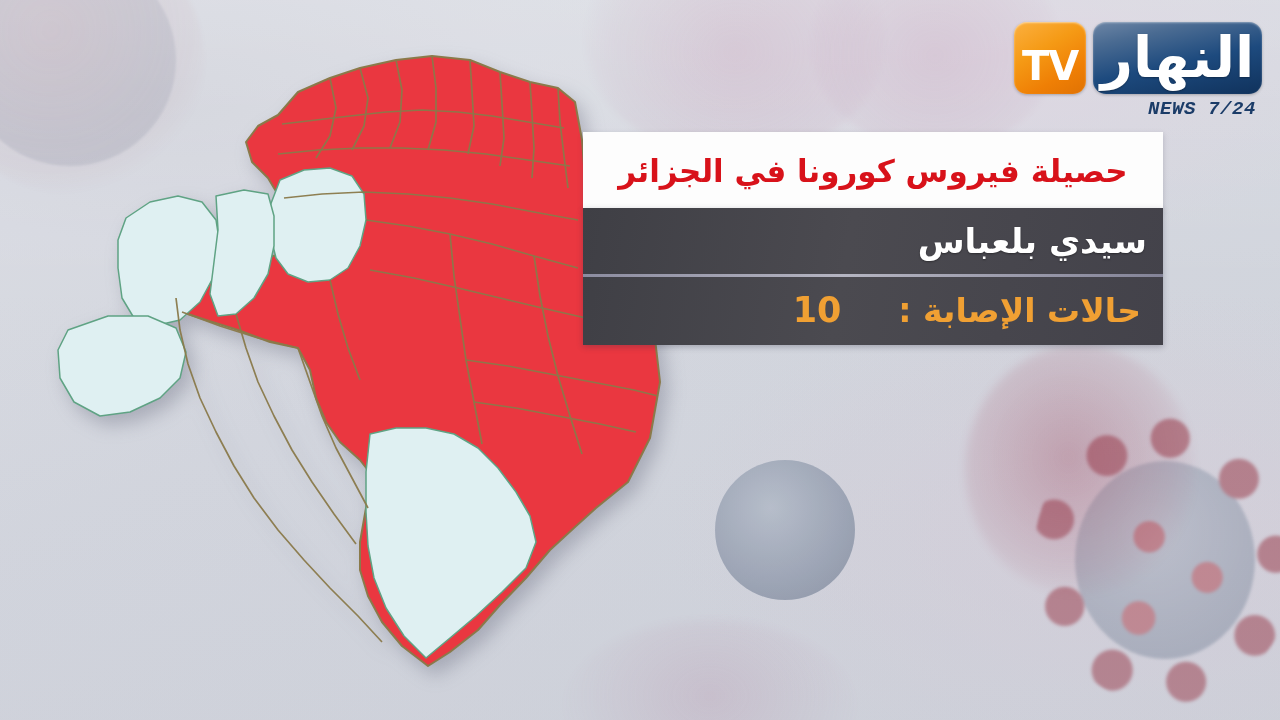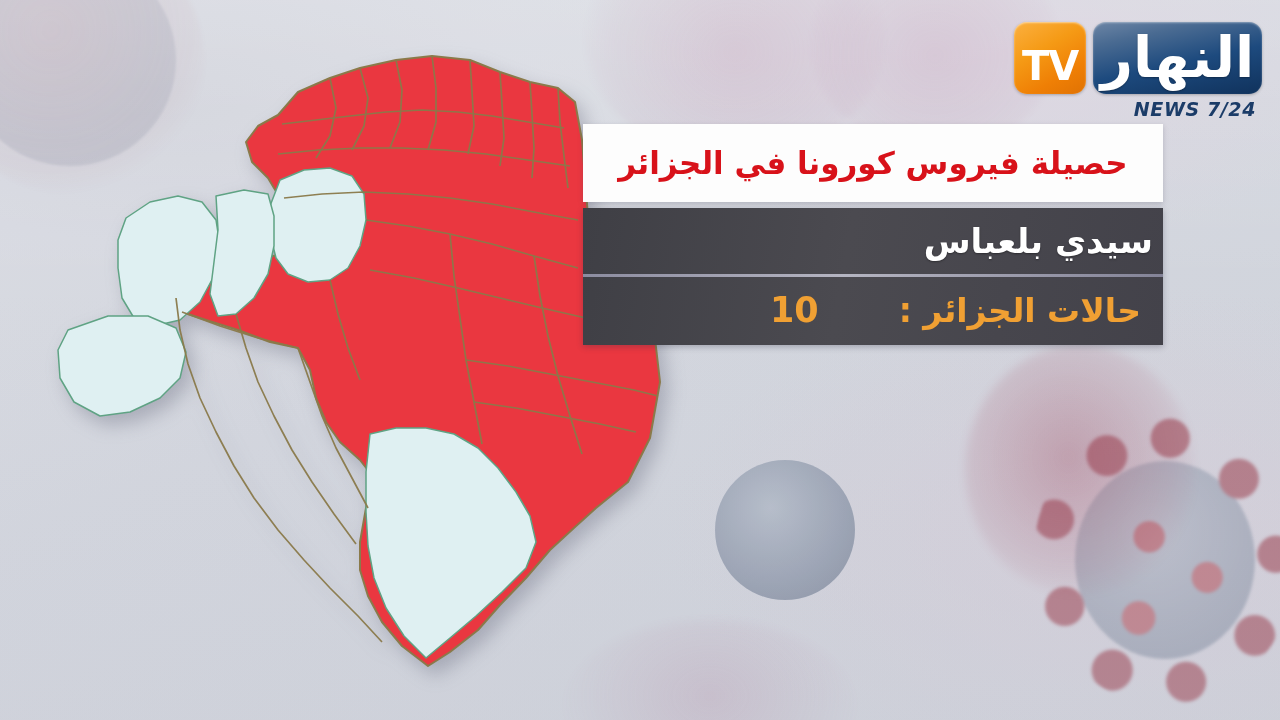--- a/index.html
+++ b/index.html
@@ -39,38 +39,38 @@
     display:flex;align-items:center;justify-content:center;}
   .logo-tv span{color:#fff;font-weight:bold;font-size:40px;letter-spacing:-1px;line-height:1;
     font-family:"DejaVu Sans","Liberation Sans",sans-serif;margin-top:16px;}
   .logo-nh{flex:1;height:72px;border-radius:13px;
     background:linear-gradient(168deg,#6d86a6 0%,#4a6b92 22%,#1d4a7e 55%,#10325c 100%);
     box-shadow:inset 0 1px 2px rgba(255,255,255,.4),0 1px 3px rgba(0,0,0,.25);
     display:flex;align-items:center;justify-content:center;position:relative;overflow:hidden;}
   .logo-nh .ar{color:#fff;font-size:56px;line-height:1;font-weight:bold;
     direction:rtl;letter-spacing:1px;text-shadow:0 1px 2px rgba(0,0,0,.3);}
   .logo-news{text-align:right;padding-right:6px;margin-top:4px;
-    color:#1b3c68;font-weight:bold;font-style:italic;font-size:19px;letter-spacing:.6px;}
-
-  
-  .banner-title{position:absolute;left:583px;top:124px;width:580px;height:78px;
+    color:#1b3c68;font-weight:bold;font-style:italic;font-size:19px;letter-spacing:.6px;font-family:Liberation Mono, monospace;}
+
+  
+  .banner-title{position:absolute;left:583px;top:132px;width:580px;height:78px;
     background:#fdfdfd;box-shadow:0 2px 5px rgba(70,70,90,.25);
     display:flex;align-items:center;justify-content:center;}
   .banner-title .t{color:#d8121a;font-weight:bold;font-size:31px;direction:rtl;white-space:nowrap;}
 
   .banner-dark{position:absolute;left:583px;top:208px;width:580px;height:137px;
     background:linear-gradient(100deg,#3f3f45 0%,#4b4a50 45%,#43424a 100%);
     box-shadow:0 2px 6px rgba(50,50,70,.3);overflow:hidden;}
   .banner-dark .wilaya{height:66px;display:flex;align-items:center;justify-content:flex-end;
-    padding:0 10px 0 0;}
+    padding:0 16px 0 0;}
   .banner-dark .wilaya span{color:#ffffff;font-weight:bold;font-size:34px;direction:rtl;white-space:nowrap;
     text-shadow:0 1px 2px rgba(0,0,0,.35);}
   .divider{height:3px;background:linear-gradient(90deg,#9a9ab0,#c8c8d6 45%,#8f8fa5);opacity:.85;}
   .banner-dark .cases{height:66px;display:flex;align-items:center;justify-content:flex-end;
-    padding:0 22px 0 0;gap:80px;}
+    padding:0 22px 0 0;gap:57px;}
   .banner-dark .cases .label,
   .banner-dark .cases .value{color:#f0a033;font-weight:bold;font-size:33px;direction:rtl;white-space:nowrap;}
   .banner-dark .cases .value{font-size:35px;}
 </style>
 </head>
 <body>
 
 <div class="stage">
 
   <div class="bg-base"></div>
@@ -204,17 +204,17 @@
     <div class="t">حصيلة فيروس كورونا في الجزائر</div>
   </div>
 
   <div class="banner-dark">
     <div class="wilaya">
       <span>سيدي بلعباس</span>
     </div>
     <div class="divider"></div>
     <div class="cases">
       <span class="value">10</span>
-      <span class="label">حالات الجزائر :</span>
+      <span class="label">حالات الإصابة :</span>
     </div>
   </div>
 
 </div>
 
 </body></html>

